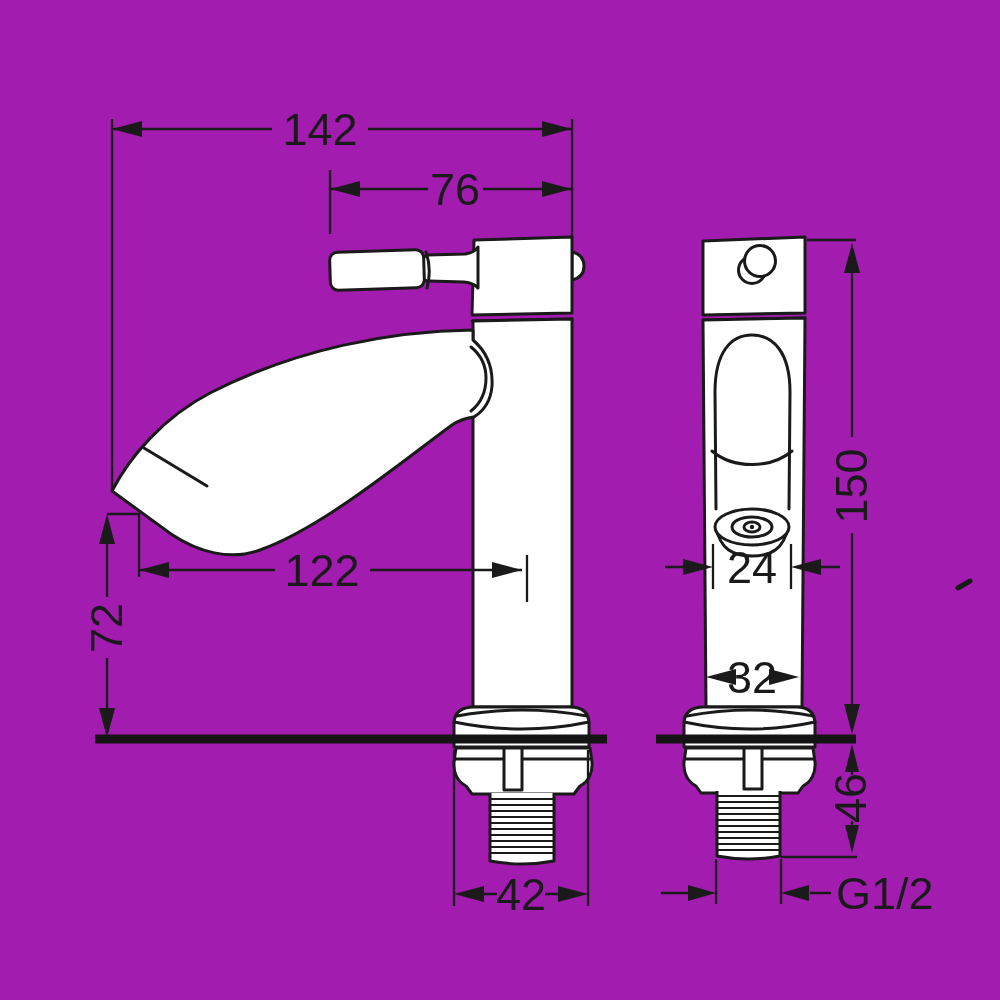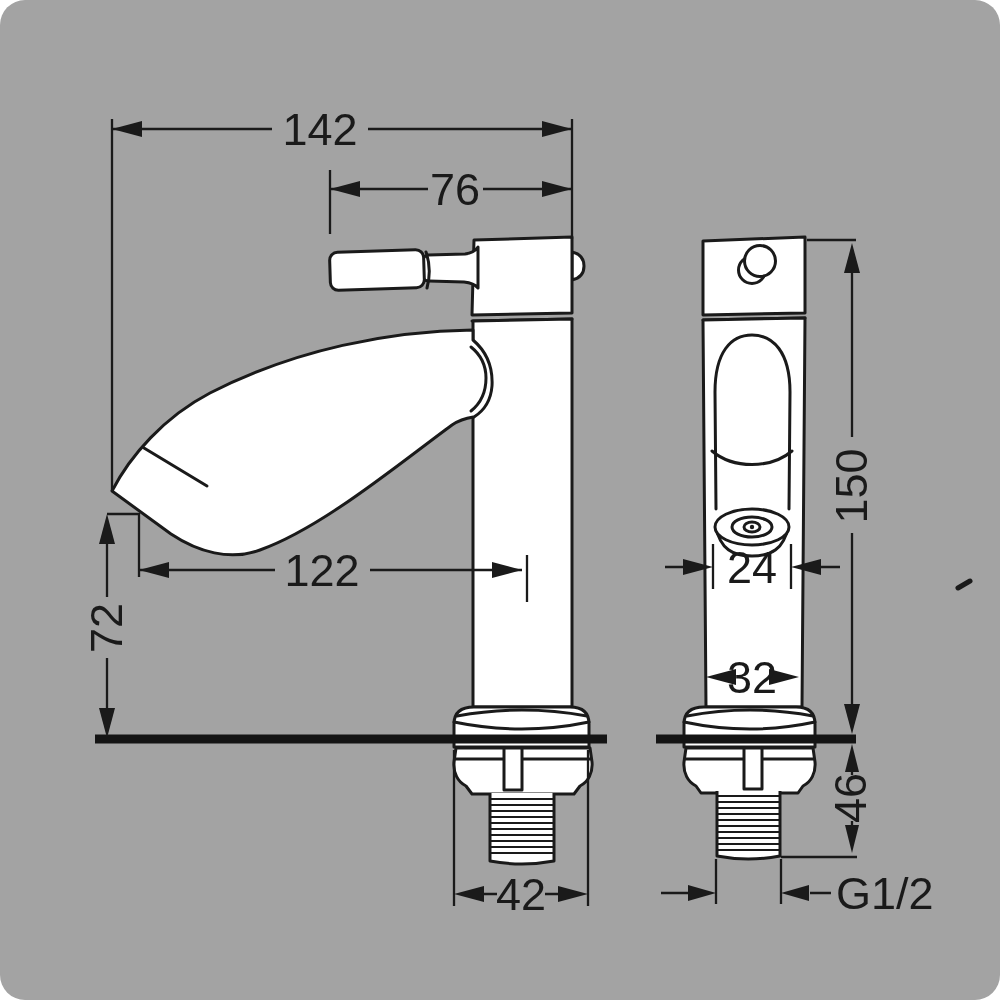--- a/index.html
+++ b/index.html
@@ -1,17 +1,17 @@
 <!DOCTYPE html>
 <html><head>
 <meta charset="utf-8">
 <style>
   html,body{margin:0;padding:0;background:#ffffff;}
-  .canvas{position:relative;width:1000px;height:1000px;background:#a3a3a3;overflow:hidden;
-          font-family:"Liberation Sans",sans-serif;border-radius:25px;}
+  .canvas{position:relative;width:1000px;height:1000px;background:#a21caf;overflow:hidden;
+          font-family:"Liberation Sans",sans-serif;}
   svg{position:absolute;left:0;top:0;}
   svg text{font-family:"Liberation Sans",sans-serif;font-size:45px;fill:#1a1a1a;}
   .ln{stroke:#1a1a1a;stroke-width:3;fill:none;stroke-linecap:round;stroke-linejoin:round;}
   .lnw{stroke:#1a1a1a;stroke-width:3;fill:#ffffff;stroke-linejoin:round;}
   .thin{stroke:#1a1a1a;stroke-width:2.2;fill:none;stroke-linecap:round;}
   .dim{stroke:#1a1a1a;stroke-width:2.3;fill:none;stroke-linecap:butt;}
   .ah{fill:#1a1a1a;stroke:none;}
   .counter{stroke:#141414;stroke-width:9;fill:none;stroke-linecap:butt;}
 </style>
 </head>

